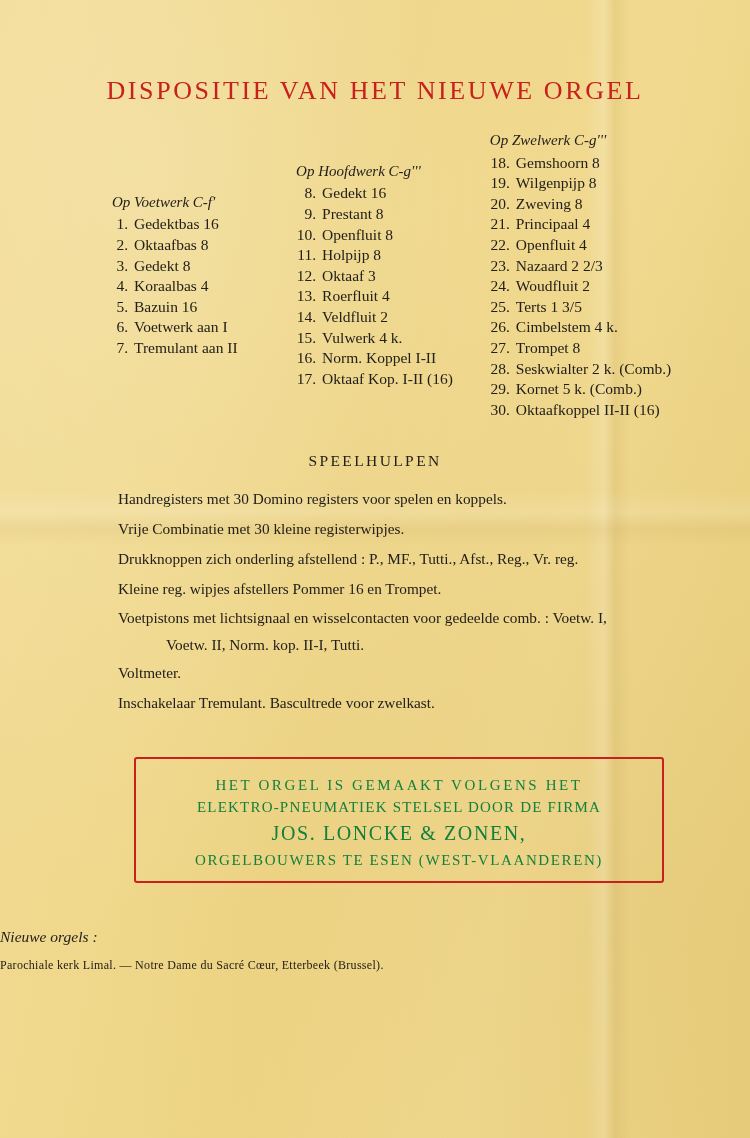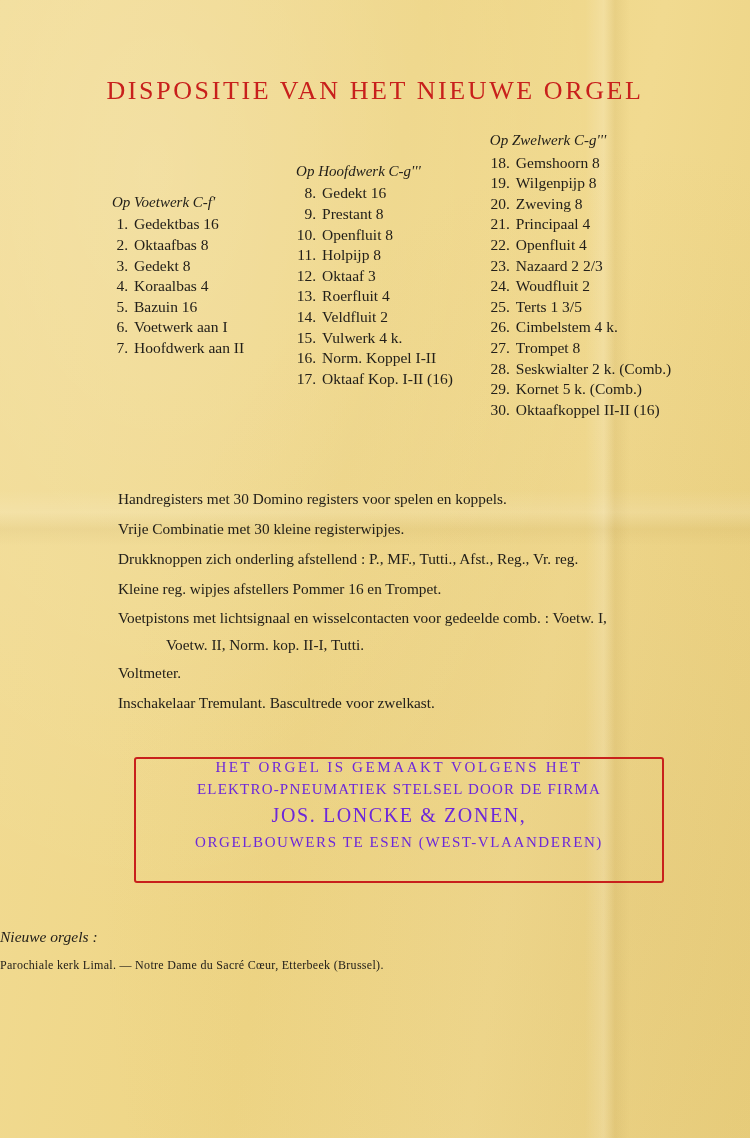--- a/index.html
+++ b/index.html
@@ -120,22 +120,23 @@
 
   .firmbox {
     position: absolute;
     left: 134px;
     top: 757px;
     width: 530px;
     height: 126px;
     border: 2px solid #c8201c;
     border-radius: 3px;
     box-sizing: border-box;
-    color: #6d28d9;
+    color: #15803d;
     text-align: center;
+    padding-top: 18px;
   }
   .firmbox .l1 {
     font-size: 15px;
     letter-spacing: 2.6px;
     margin-bottom: 5px;
   }
   .firmbox .l2 {
     font-size: 15px;
     letter-spacing: 1.2px;
     margin-bottom: 6px;
@@ -201,21 +202,21 @@
       <div class="stop">
           <span class="num">5.</span>
           <span>Bazuin 16</span>
         </div>
       <div class="stop">
           <span class="num">6.</span>
           <span>Voetwerk aan I</span>
         </div>
       <div class="stop">
           <span class="num">7.</span>
-          <span>Hoofdwerk aan II</span>
+          <span>Tremulant aan II</span>
         </div>
     </div>
 
     <div class="col c2">
       <div class="col-head">Op Hoofdwerk C-g'''</div>
       <div class="stop">
           <span class="num">8.</span>
           <span>Gedekt 16</span>
         </div>
       <div class="stop">
@@ -307,20 +308,21 @@
           <span>Kornet 5 k. (Comb.)</span>
         </div>
       <div class="stop">
           <span class="num">30.</span>
           <span>Oktaafkoppel II-II (16)</span>
         </div>
     </div>
 
   </div>
 
+  <div class="speelhulpen-title">SPEELHULPEN</div>
 
   <div class="speelhulpen">
     <p>Handregisters met 30 Domino registers voor spelen en koppels.</p>
     <p>Vrije Combinatie met 30 kleine registerwipjes.</p>
     <p>Drukknoppen zich onderling afstellend : P., MF., Tutti., Afst., Reg., Vr. reg.</p>
     <p>Kleine reg. wipjes afstellers Pommer 16 en Trompet.</p>
     <p class="tight">Voetpistons met lichtsignaal en wisselcontacten voor gedeelde comb. : Voetw. I,</p>
     <p class="indent">Voetw. II, Norm. kop. II-I, Tutti.</p>
     <p>Voltmeter.</p>
     <p>Inschakelaar Tremulant. Bascultrede voor zwelkast.</p>

